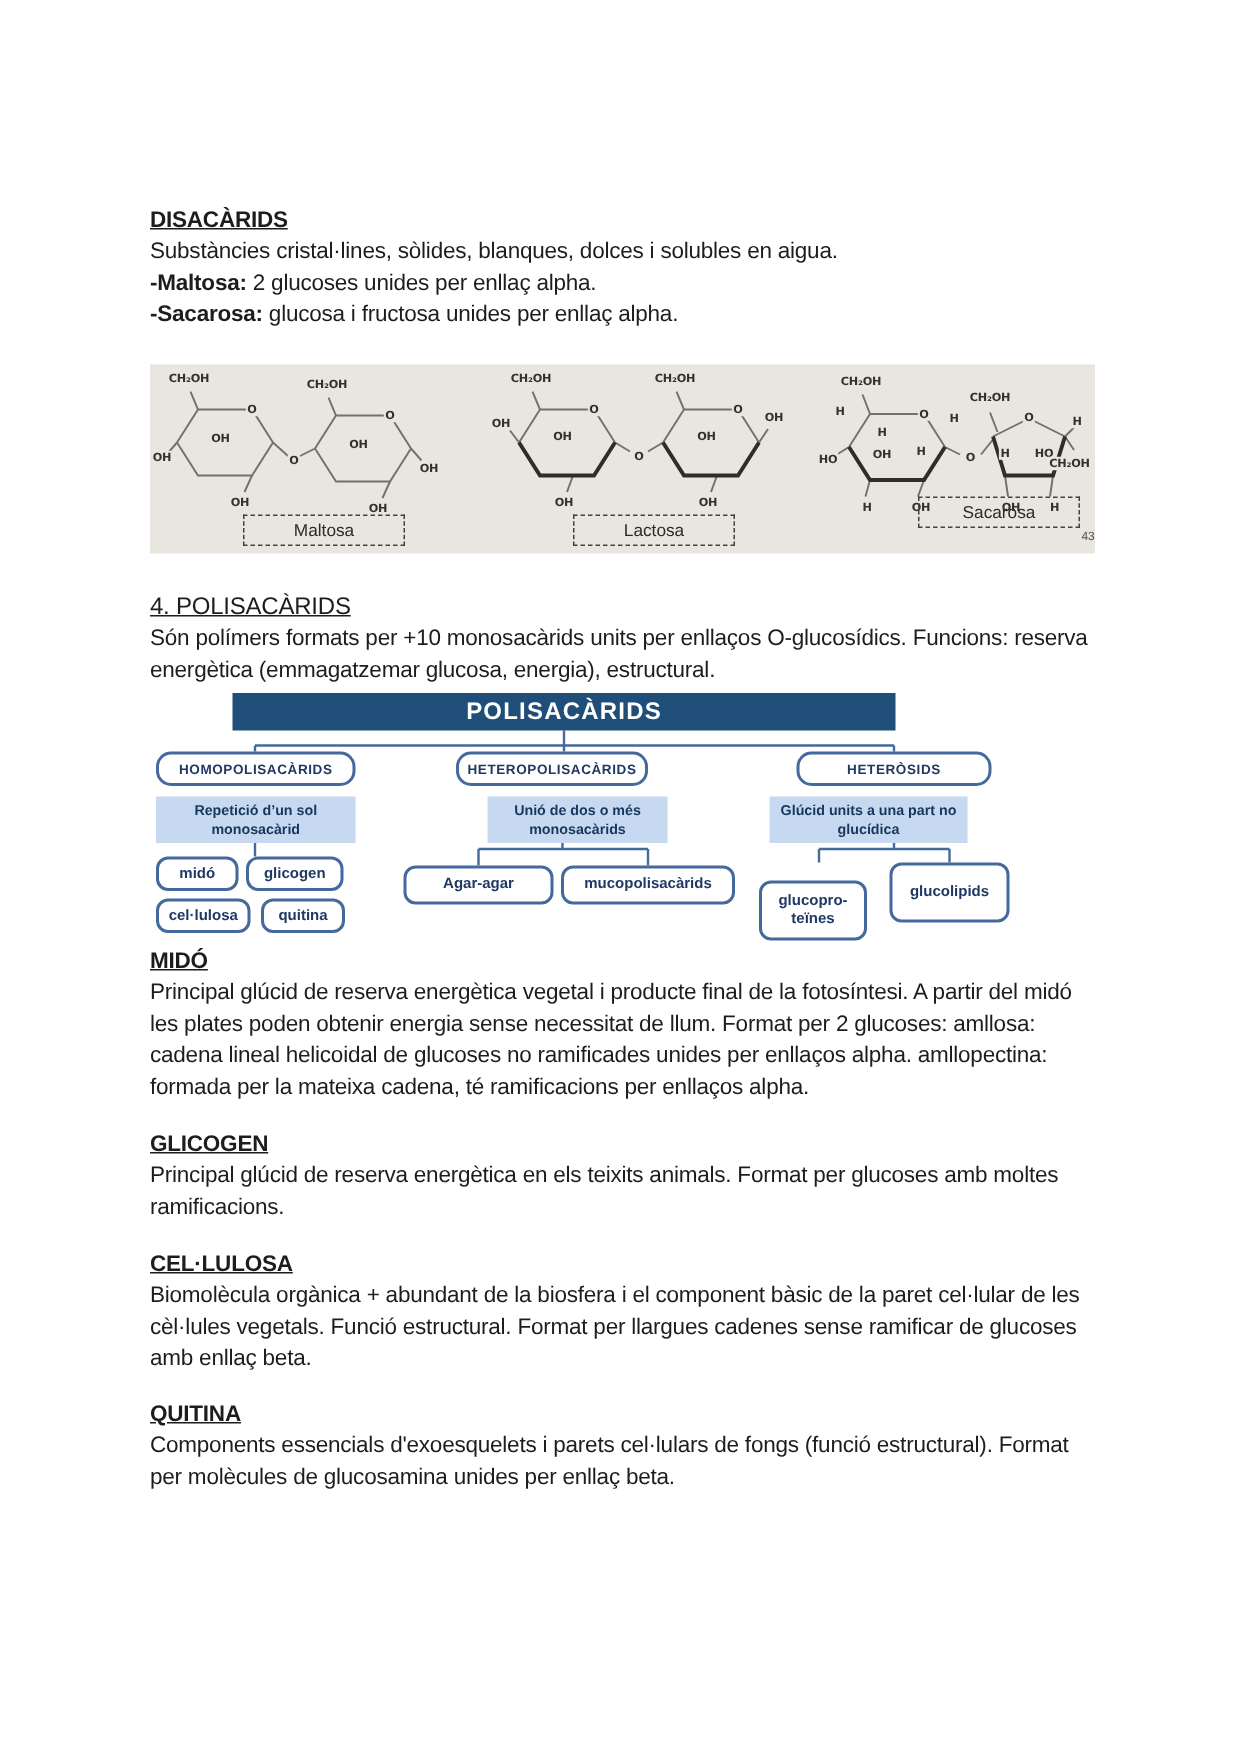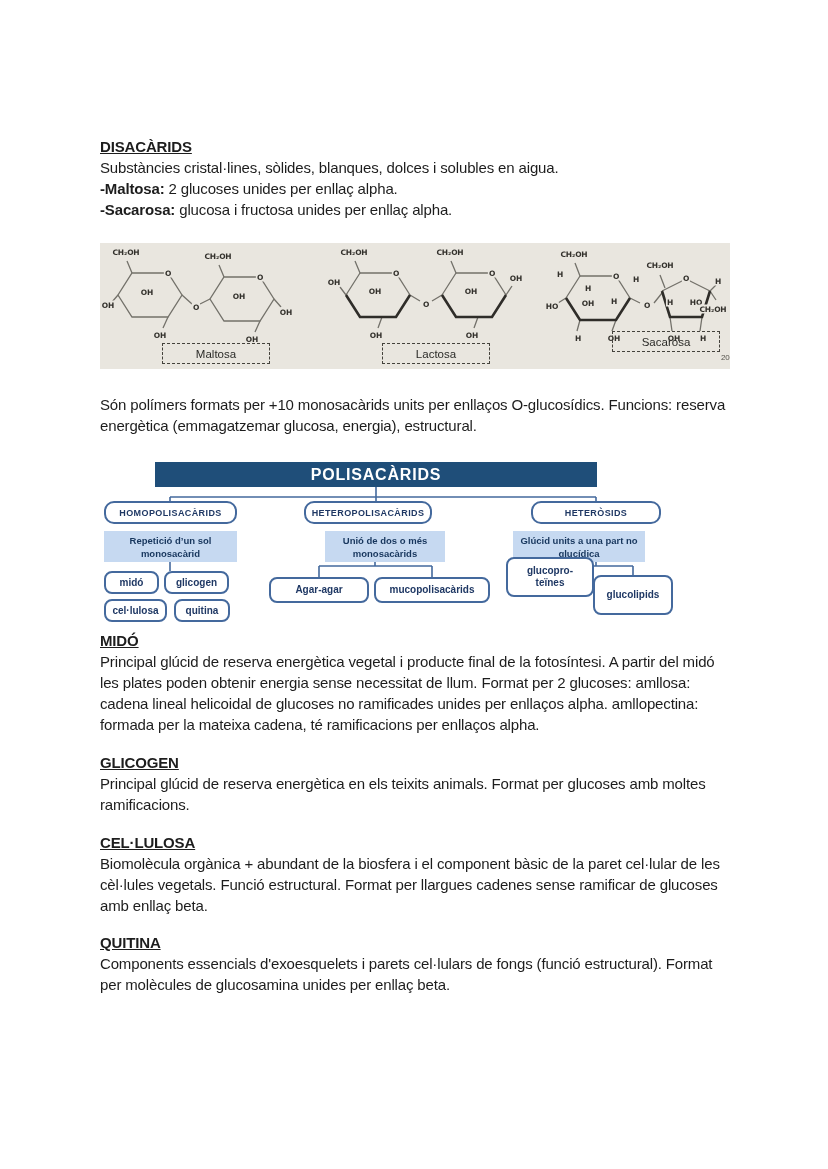--- a/index.html
+++ b/index.html
@@ -139,24 +139,25 @@
       <span class="atom" style="left: 618px; top: 38px;">H</span>
       <span class="atom" style="left: 570px; top: 59px;">H</span>
       <span class="atom" style="left: 596px; top: 59px;">HO</span>
       <span class="atom" style="left: 613px; top: 66px;">CH₂OH</span>
       <span class="atom" style="left: 574px; top: 95px;">OH</span>
       <span class="atom" style="left: 603px; top: 95px;">H</span>
     </div>
   <div class="name-box" style="left:62px;top:100px;width:106px">Maltosa</div>
   <div class="name-box" style="left:282px;top:100px;width:106px">Lactosa</div>
   <div class="name-box" style="left:512px;top:88px;width:106px">Sacarosa</div>
-  <span class="fig-pagenum" style="left:621px;top:110px;position:absolute">20</span>
+  <span class="fig-pagenum" style="left:621px;top:110px;position:absolute">43</span>
 </div>
 
 <div class="col bodytext" style="top:394px">
+  <h3 class="sec-head-underline">4. POLISACÀRIDS</h3>
   <p>Són polímers formats per +10 monosacàrids units per enllaços O-glucosídics. Funcions: reserva energètica (emmagatzemar glucosa, energia), estructural.</p>
 </div>
 
 <div class="diagram">
   <svg width="636" height="165" viewBox="0 0 636 165">
     <g stroke="#44699d" stroke-width="1.6" fill="none">
       <path d="M276,27 L276,37 M70,37 L496,37 M70,37 L70,41 M276,37 L276,41 M496,37 L496,41"></path>
       <path d="M70,102 L70,111"></path>
       <path d="M275,102 L275,106 M219,106 L332,106 M219,106 L219,117 M332,106 L332,117"></path>
       <path d="M496,102 L496,106 M446,106 L533,106 M446,106 L446,115 M533,106 L533,115"></path>
@@ -171,21 +172,21 @@
   <div class="note" style="left:4px;width:133px">Repetició d’un sol monosacàrid</div>
   <div class="note" style="left:225px;width:120px">Unió de dos o més monosacàrids</div>
   <div class="note" style="left:413px;width:132px">Glúcid units a una part no glucídica</div>
 
   <div class="child" style="left:4px;top:111px;width:55px;height:23px">midó</div>
   <div class="child" style="left:64px;top:111px;width:65px;height:23px">glicogen</div>
   <div class="child" style="left:4px;top:139px;width:63px;height:23px">cel·lulosa</div>
   <div class="child" style="left:74px;top:139px;width:56px;height:23px">quitina</div>
   <div class="child" style="left:169px;top:117px;width:100px;height:26px">Agar-agar</div>
   <div class="child" style="left:274px;top:117px;width:116px;height:26px">mucopolisacàrids</div>
-  <div class="child" style="left:406px;top:97px;width:88px;height:40px;padding:0 12px">glucopro- teïnes</div>
+  <div class="child" style="left:406px;top:127px;width:72px;height:40px;padding:0 12px">glucopro- teïnes</div>
   <div class="child" style="left:493px;top:115px;width:80px;height:40px">glucolipids</div>
 </div>
 
 <div class="col bodytext" style="top:630px">
   <h2>MIDÓ</h2>
   <p>Principal glúcid de reserva energètica vegetal i producte final de la fotosíntesi. A partir del midó les plates poden obtenir energia sense necessitat de llum.  Format per 2 glucoses: amllosa: cadena lineal helicoidal de glucoses no ramificades unides per enllaços alpha. amllopectina: formada per la mateixa cadena, té ramificacions per enllaços alpha.</p>
 </div>
 
 <div class="col bodytext" style="top:752px">
   <h2>GLICOGEN</h2>

